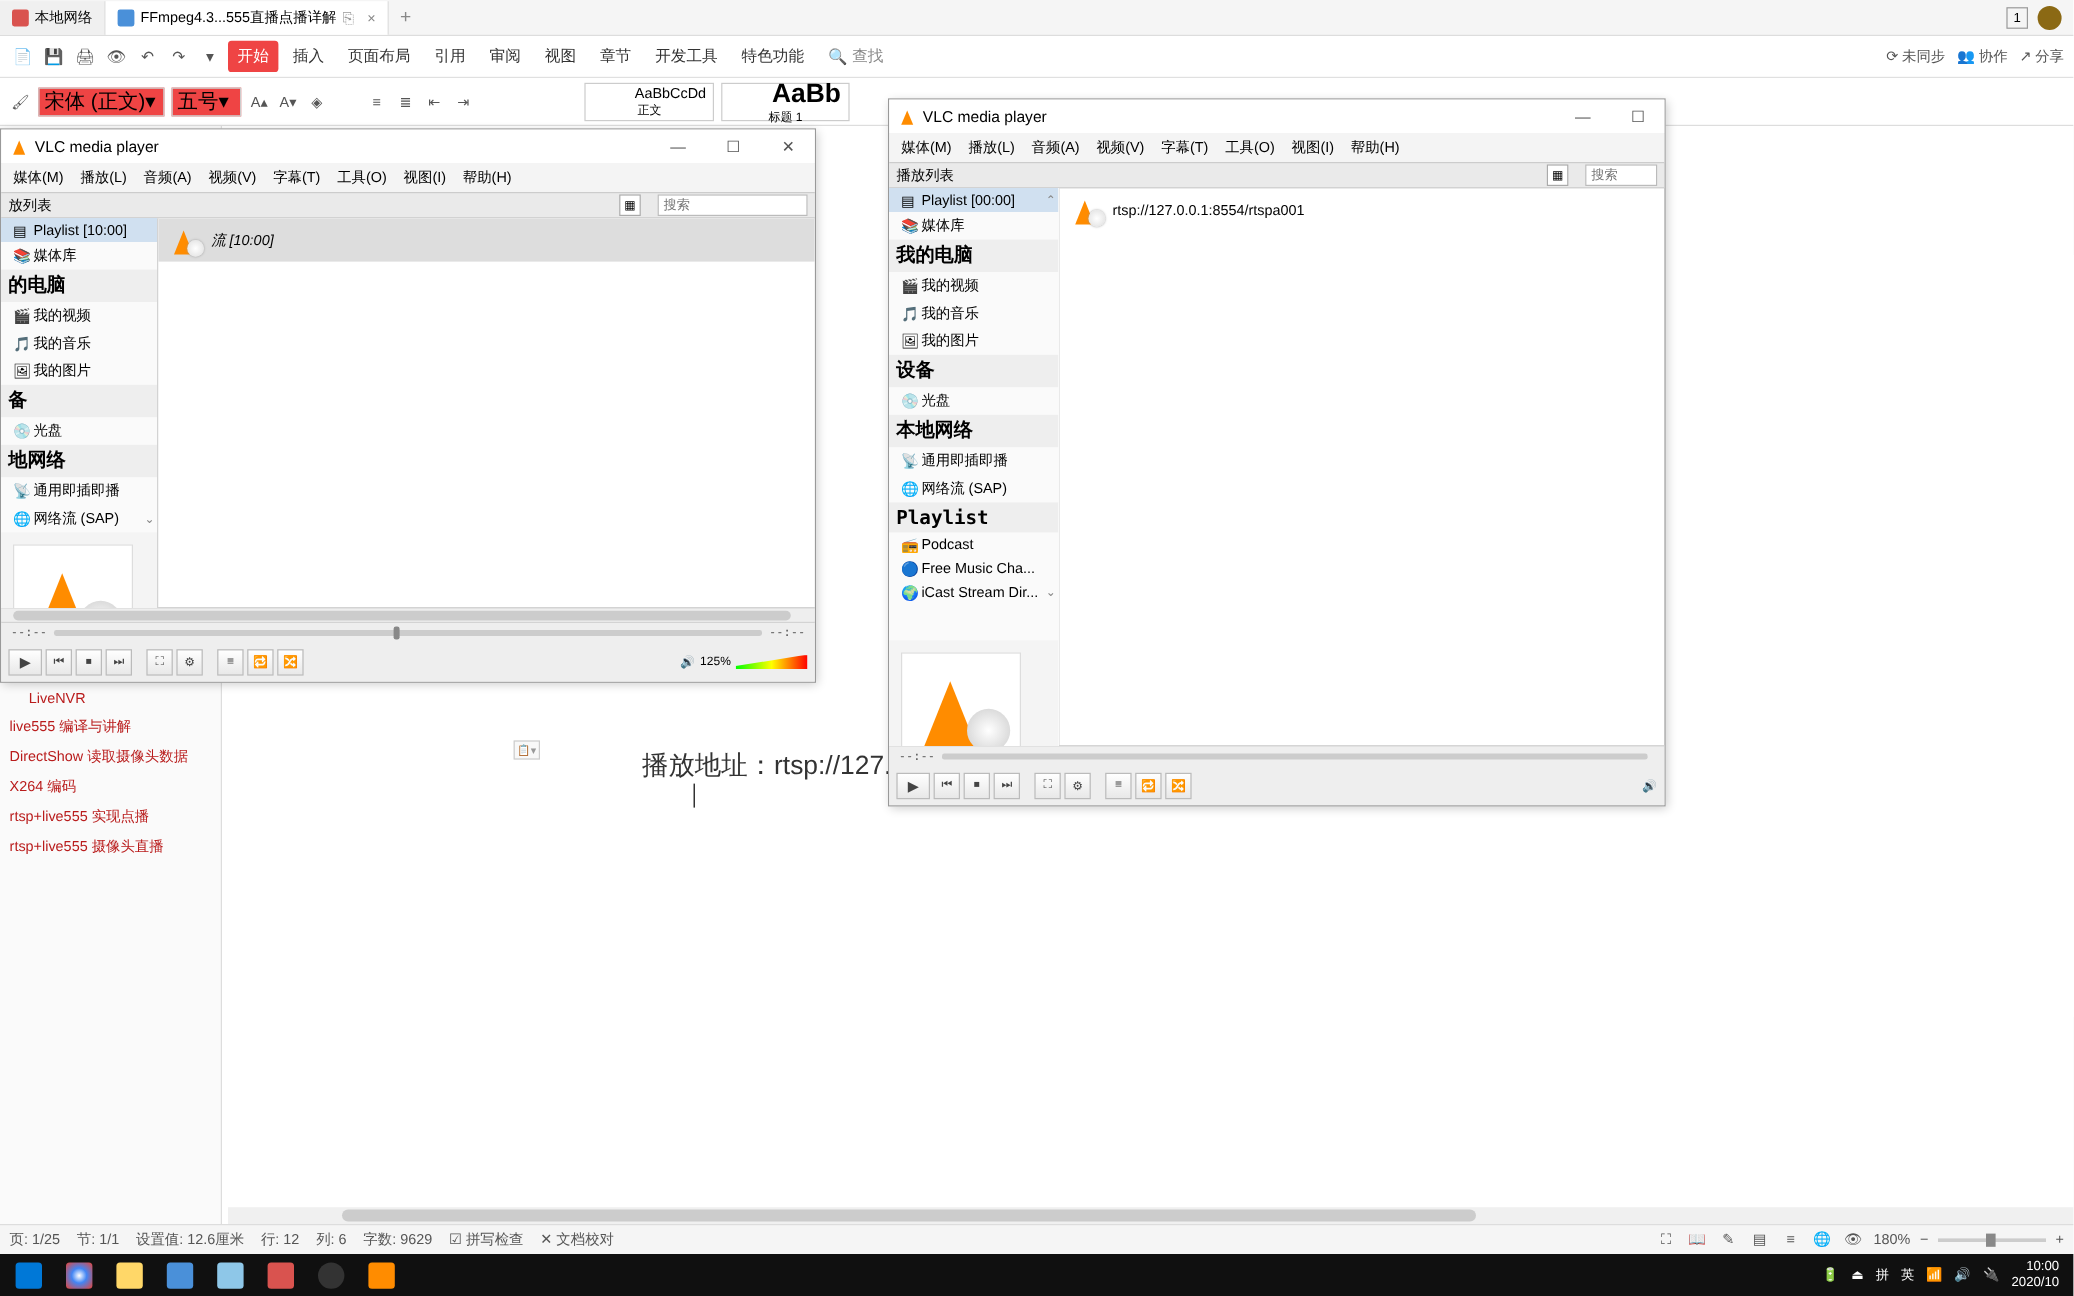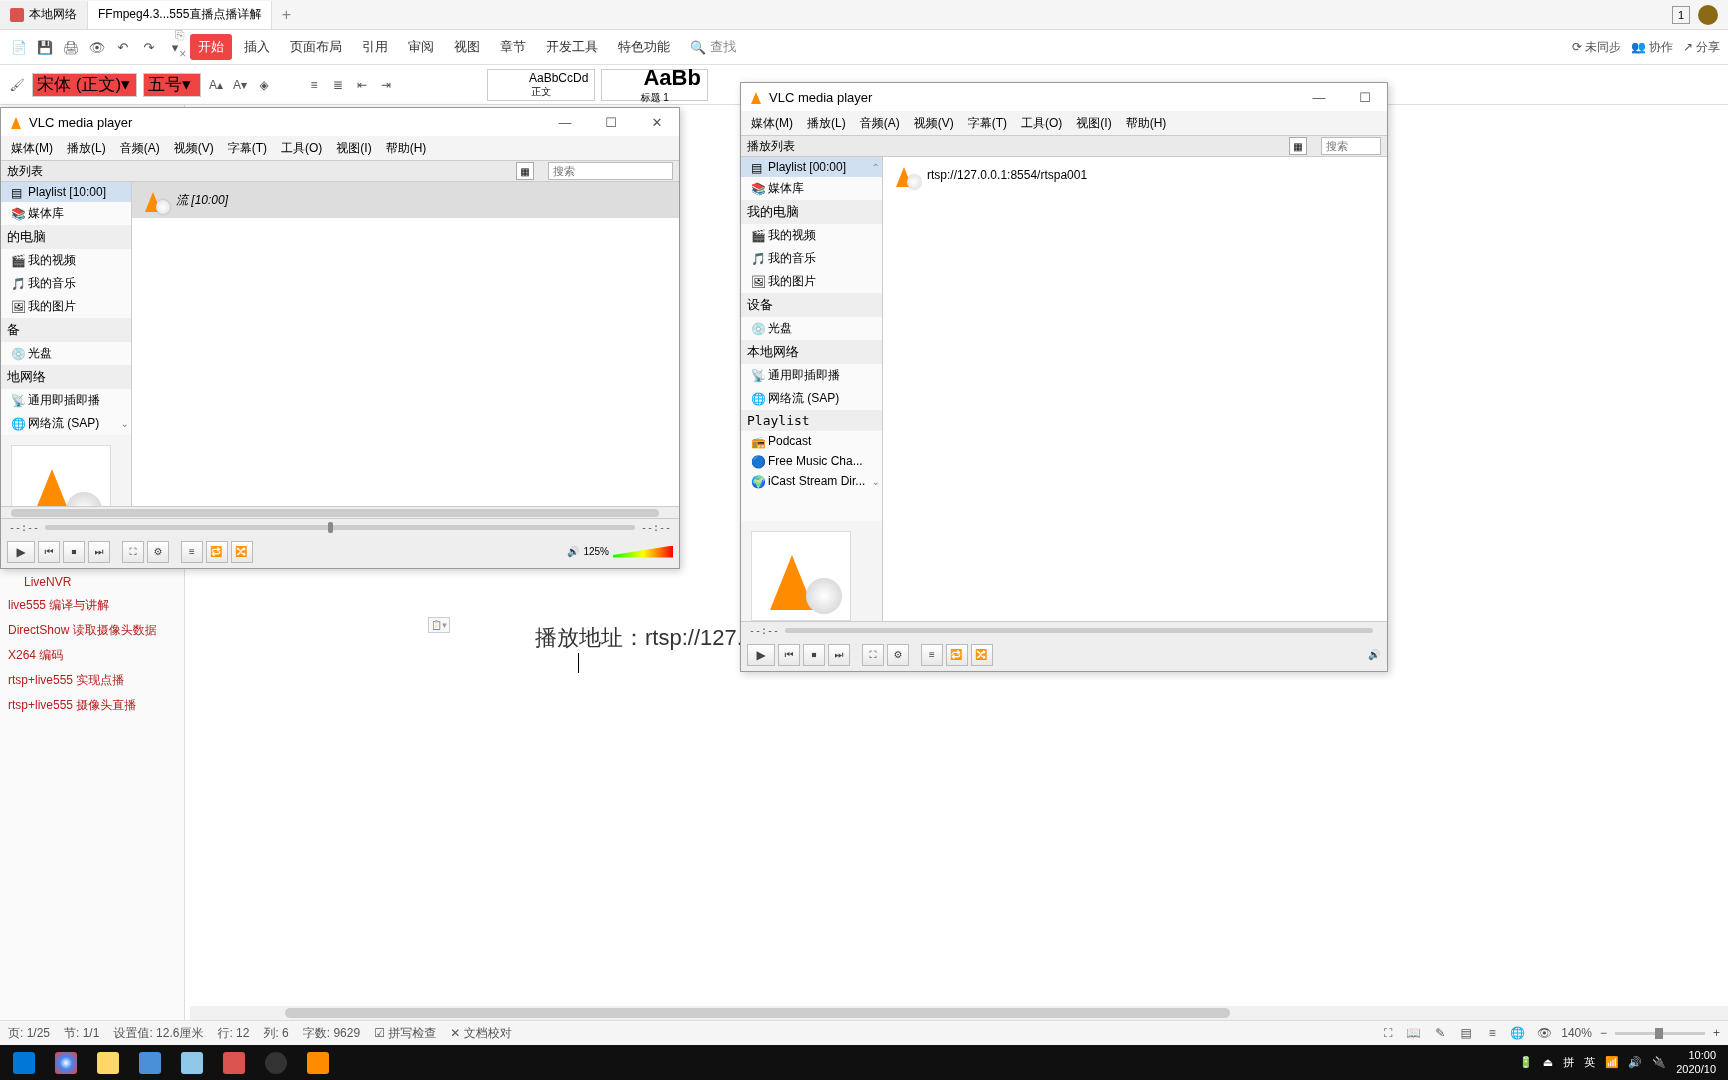--- a/index.html
+++ b/index.html
@@ -1,21 +1,21 @@
 <!DOCTYPE html>
 <html><head>
 <meta charset="utf-8">
 <style>
 * { box-sizing: border-box; margin: 0; padding: 0; font-family: "Microsoft YaHei", sans-serif; }
 body { background: #fff; width: 1728px; height: 1080px; overflow: hidden; position: relative; }
 
 
 .wps-tabs { height: 30px; display: flex; align-items: center; background: #f5f5f5; border-bottom: 1px solid #ddd; }
 .wps-tab { height: 28px; padding: 0 10px; display: flex; align-items: center; font-size: 12px; border-right: 1px solid #ddd; background: #f0f0f0; gap: 5px; }
-.wps-tab.active { background: #fff; flex-direction: column; }
+.wps-tab.active { background: #fff; }
 .wps-tab-icon { width: 14px; height: 14px; background: #d9534f; border-radius: 2px; display: inline-block; }
 .wps-tab-icon.blue { background: #4a90d9; }
 .wps-tab-close { margin-left: 6px; color: #888; cursor: pointer; }
 .wps-newtab { width: 28px; text-align: center; color: #888; font-size: 16px; }
 .wps-user { margin-left: auto; margin-right: 10px; display: flex; gap: 8px; align-items: center; }
 .wps-user-avatar { width: 20px; height: 20px; border-radius: 50%; background: #8b6914; }
 .wps-num-box { border: 1px solid #999; width: 18px; height: 18px; display: flex; align-items: center; justify-content: center; font-size: 11px; }
 
 .wps-toolbar { height: 35px; display: flex; align-items: center; padding: 0 8px; gap: 4px; border-bottom: 1px solid #e0e0e0; font-size: 13px; }
 .wps-tool-btn { width: 22px; height: 22px; display: flex; align-items: center; justify-content: center; color: #555; }
@@ -67,21 +67,21 @@
 .vlc-menu-item { padding: 2px 6px; }
 
 .vlc-playlist-hdr { height: 22px; display: flex; align-items: center; padding: 0 6px; background: #eaeaea; font-size: 12px; border-top: 1px solid #ccc; border-bottom: 1px solid #ccc; }
 .vlc-playlist-search { margin-left: auto; display: flex; align-items: center; gap: 4px; }
 .vlc-search-input { height: 18px; border: 1px solid #bbb; font-size: 11px; padding: 0 4px; background: #fff; }
 .vlc-view-btn { width: 18px; height: 18px; border: 1px solid #aaa; background: #fff; display: flex; align-items: center; justify-content: center; font-size: 10px; }
 
 .vlc-body { flex: 1; display: flex; overflow: hidden; }
 .vlc-sidebar { width: 131px; background: #fafafa; border-right: 1px solid #ccc; font-size: 12px; overflow-y: auto; position: relative; }
 .vlc2 .vlc-sidebar { width: 142px; }
-.vlc-side-hdr { font-weight: normal; padding: 3px 6px; background: #eee; font-size: 13px; }
+.vlc-side-hdr { font-weight: bold; padding: 3px 6px; background: #eee; font-size: 16px; }
 .vlc-side-item { padding: 3px 6px 3px 10px; display: flex; align-items: center; gap: 4px; }
 .vlc-side-item.active { background: #d0e0f0; }
 .vlc-side-icon { width: 13px; height: 13px; display: inline-block; }
 .vlc-side-chevron { position: absolute; right: 2px; font-size: 10px; color: #888; }
 
 .vlc-list-area { flex: 1; background: #fff; position: relative; display: flex; flex-direction: column; }
 .vlc-list-item { display: flex; align-items: center; padding: 4px 8px; gap: 8px; font-size: 12px; }
 .vlc-list-item.active { background: #ddd; font-style: italic; font-weight: normal; }
 .vlc-list-cone { width: 28px; height: 28px; position: relative; }
 .vlc-list-cone::before { content: ''; position: absolute; bottom: 2px; left: 5px; border-left: 8px solid transparent; border-right: 8px solid transparent; border-bottom: 20px solid #ff8c00; }
@@ -210,21 +210,21 @@
   <span>☑ <span>拼写检查</span></span>
   <span>✕ <span>文档校对</span></span>
   <div class="wps-status-right">
     <span class="ribbon-icon">⛶</span>
     <span class="ribbon-icon">📖</span>
     <span class="ribbon-icon">✎</span>
     <span class="ribbon-icon">▤</span>
     <span class="ribbon-icon">≡</span>
     <span class="ribbon-icon">🌐</span>
     <span class="ribbon-icon">👁</span>
-    <span>140%</span>
+    <span>180%</span>
     <span>−</span>
     <div class="zoom-slider"></div>
     <span>+</span>
   </div>
 </div>
 
 <div class="taskbar">
   <div class="taskbar-item">
       <div class="taskbar-icon" style="background:#0078d7"></div>
     </div>

